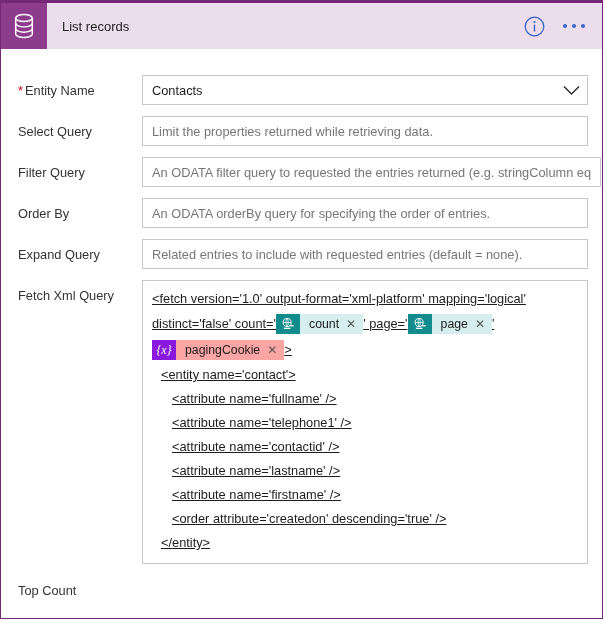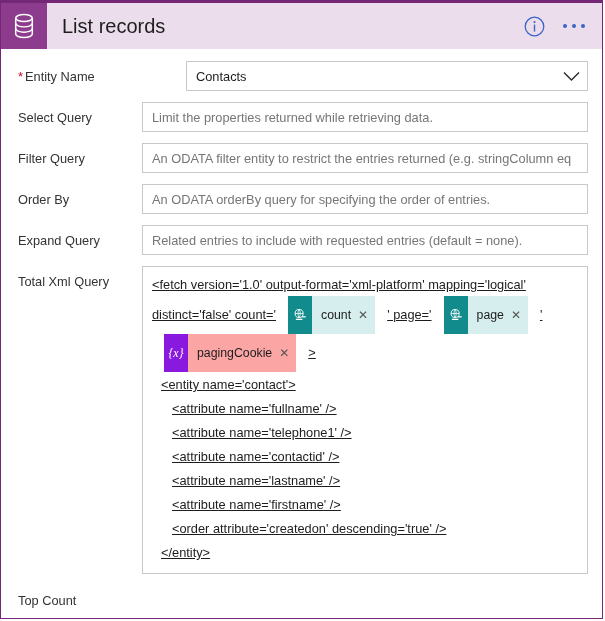--- a/index.html
+++ b/index.html
@@ -25,21 +25,21 @@
   .hdr-icon-box{
     width:46px;min-width:46px;
     background:#8d3b8d;
     display:flex;align-items:center;justify-content:center;
   }
   .db-icon{display:block;}
   .hdr-title{
     flex:1;
     display:flex;align-items:center;
     padding-left:15px;
-    font-size:20px;
+    font-size:13px;
     color:#1d1d1d;
   }
   .hdr-actions{
     display:flex;align-items:center;
     padding-right:15px;gap:16px;
   }
   .info-icon{display:block;cursor:pointer;}
   .ellipsis{
     display:flex;align-items:center;gap:4.5px;
     cursor:pointer;padding:6px 2px;
@@ -48,21 +48,21 @@
     display:block;width:4.5px;height:4.5px;border-radius:50%;
     background:#3a64c8;
   }
   
   .body{padding:0 14px 0 0;}
   .row{
     display:flex;
     align-items:flex-start;
     margin-top:11px;
   }
-  .row:first-child{margin-top:12px;gap:44px;}
+  .row:first-child{margin-top:26px;}
   .label{
     width:141px;min-width:141px;
     padding-left:17px;
     box-sizing:border-box;
     font-size:12.8px;
     color:#333333;
     line-height:16px;
     padding-top:8px;
     white-space:nowrap;
   }
@@ -105,22 +105,22 @@
   .xml-line.i2{padding-left:20px;}
   .xml-inline{
     line-height:26px;
     white-space:nowrap;
     display:block;
   }
   
   .token{
     display:inline-flex;align-items:stretch;
     vertical-align:middle;
-    height:38px;
-    margin:0 12px;
+    height:20px;
+    margin:0 0;
     cursor:pointer;
     position:relative;
     top:-1px;
   }
   .token .tok-icon{
     width:24px;min-width:24px;
     display:flex;align-items:center;justify-content:center;
   }
   .token .tok-body{
     display:flex;align-items:center;gap:7px;
@@ -198,40 +198,40 @@
     <div class="row">
       <div class="label">Select Query</div>
       <div class="field">
         <div class="input">Limit the properties returned while retrieving data.</div>
       </div>
     </div>
 
     <div class="row">
       <div class="label">Filter Query</div>
       <div class="field">
-        <div class="input">An ODATA filter entity to restrict the entries returned (e.g. stringColumn eq</div>
+        <div class="input">An ODATA filter query to requested the entries returned (e.g. stringColumn eq</div>
       </div>
     </div>
 
     <div class="row">
       <div class="label">Order By</div>
       <div class="field">
         <div class="input">An ODATA orderBy query for specifying the order of entries.</div>
       </div>
     </div>
 
     <div class="row">
       <div class="label">Expand Query</div>
       <div class="field">
         <div class="input">Related entries to include with requested entries (default = none).</div>
       </div>
     </div>
 
     <div class="row">
-      <div class="label">Total Xml Query</div>
+      <div class="label">Fetch Xml Query</div>
       <div class="field">
         <div class="xml-box">
 
           <div class="xml-line">&lt;fetch version='1.0' output-format='xml-platform' mapping='logical'</div>
 
           <span class="xml-inline">
             <span>distinct='false' count='</span><span class="token cds">
               <span class="tok-icon">
                 <svg width="14" height="14" viewBox="0 0 16 16" xmlns="http://www.w3.org/2000/svg">
                   <circle cx="7" cy="6.3" r="4.6" stroke="#ffffff" stroke-width="1.1" fill="none"></circle>

